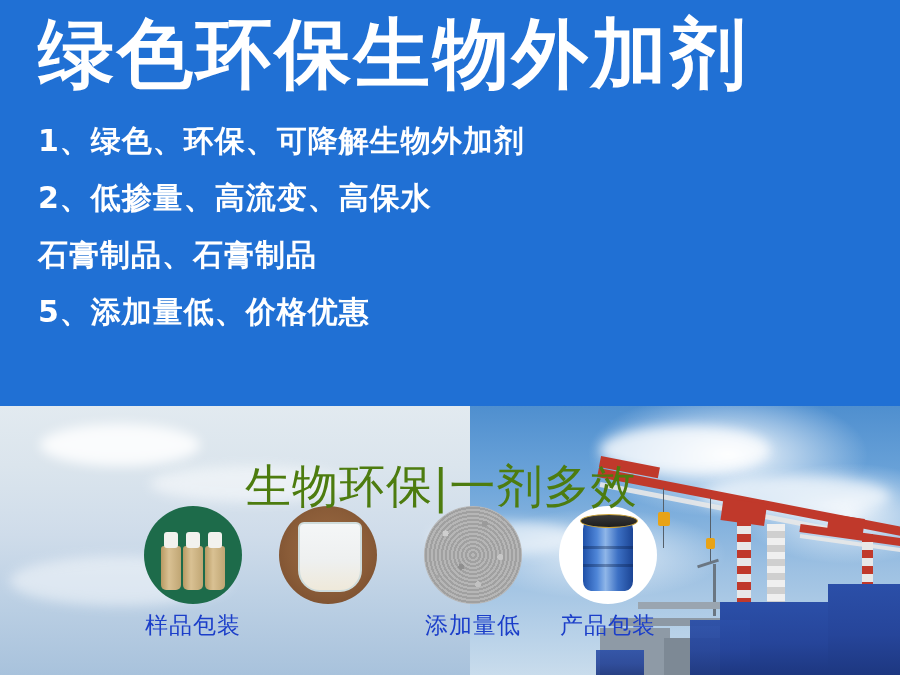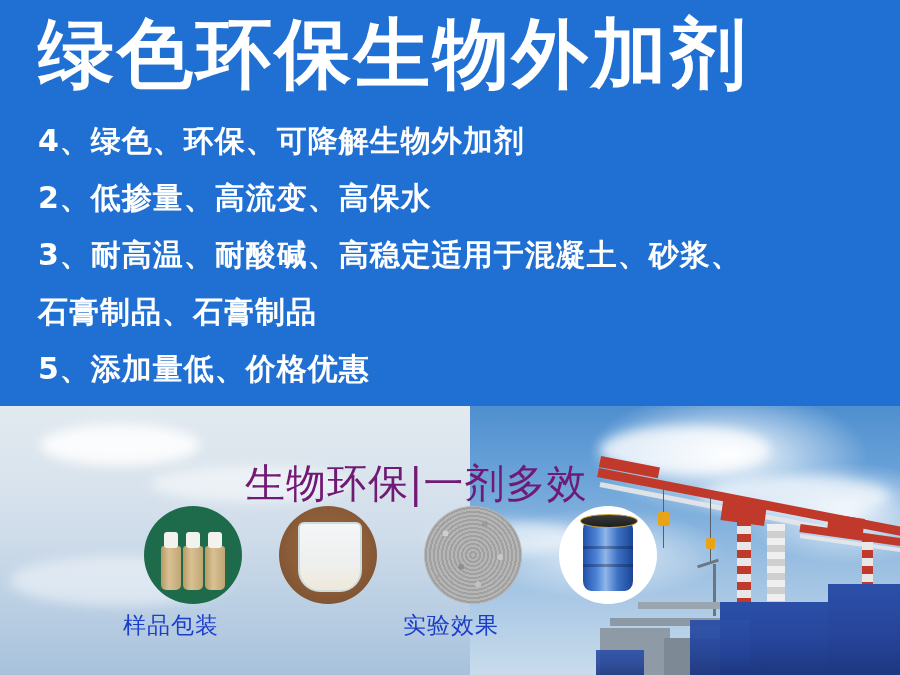--- a/index.html
+++ b/index.html
@@ -127,41 +127,41 @@
     position: absolute;
     background: #6a7682;
   }
 
   
   .sub-title {
     position: absolute;
     left: 245px;
     top: 456px;
     font-family: "DejaVu Sans", "Liberation Sans", sans-serif;
-    font-size: 40px;
+    font-size: 46px;
     font-weight: normal;
-    color: #701a75;
+    color: #4d7c0f;
     letter-spacing: 1px;
     white-space: nowrap;
     z-index: 6;
   }
 
   
   .circles {
     position: absolute;
     left: 0;
     top: 406px;
     width: 900px;
     height: 269px;
     z-index: 5;
   }
   .item {
     position: absolute;
     width: 140px;
-    text-align: left;
+    text-align: center;
   }
   .disc {
     position: relative;
     width: 98px;
     height: 98px;
     margin: 0 auto;
     border-radius: 50%;
     overflow: hidden;
   }
   .item-label {
@@ -253,23 +253,22 @@
 </style>
 </head>
 <body>
 
 <div id="poster">
 
   <div class="banner">
     <div class="banner-title">绿色环保生物外加剂</div>
 
     <div class="bullets">
-      <div class="bullet-line">4、绿色、环保、可降解生物外加剂</div>
+      <div class="bullet-line">1、绿色、环保、可降解生物外加剂</div>
       <div class="bullet-line">2、低掺量、高流变、高保水</div>
-      <div class="bullet-line">3、耐高温、耐酸碱、高稳定适用于混凝土、砂浆、</div>
       <div class="bullet-line">石膏制品、石膏制品</div>
       <div class="bullet-line">5、添加量低、价格优惠</div>
     </div>
   </div>
 
   <div class="photo">
     <div class="sky"></div>
     <div class="sky-right"></div>
 
     <div class="cloud" style="left:40px; top:18px; width:160px; height:42px;"></div>
@@ -324,27 +323,28 @@
     </div>
 
     <div class="item" style="left:258px; top:100px;">
       <div class="disc disc-wood">
         <div class="beaker"></div>
       </div>
     </div>
 
     <div class="item" style="left:403px; top:100px;">
       <div class="disc disc-mortar"></div>
-      <div class="item-label">实验效果</div>
+      <div class="item-label">添加量低</div>
     </div>
 
     <div class="item" style="left:538px; top:100px;">
       <div class="disc disc-white">
         <div class="drum"></div>
         <div class="drum-lid"></div>
         <div class="drum-rib" style="top:40px;"></div>
         <div class="drum-rib" style="top:58px;"></div>
       </div>
+      <div class="item-label">产品包装</div>
     </div>
 
   </div>
 
 </div>
 
 </body></html>

